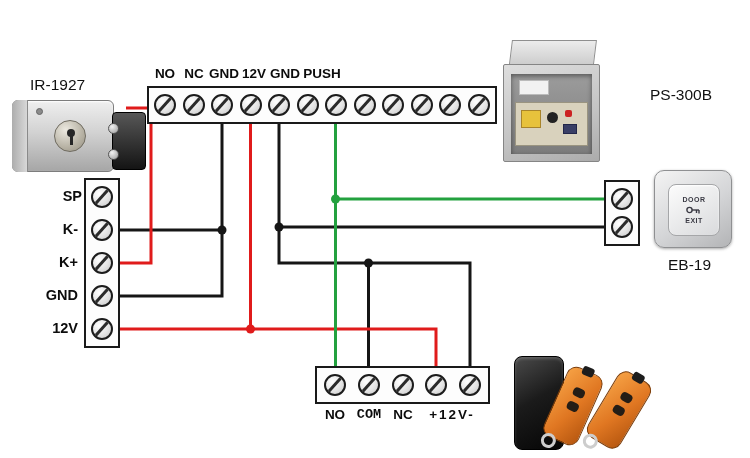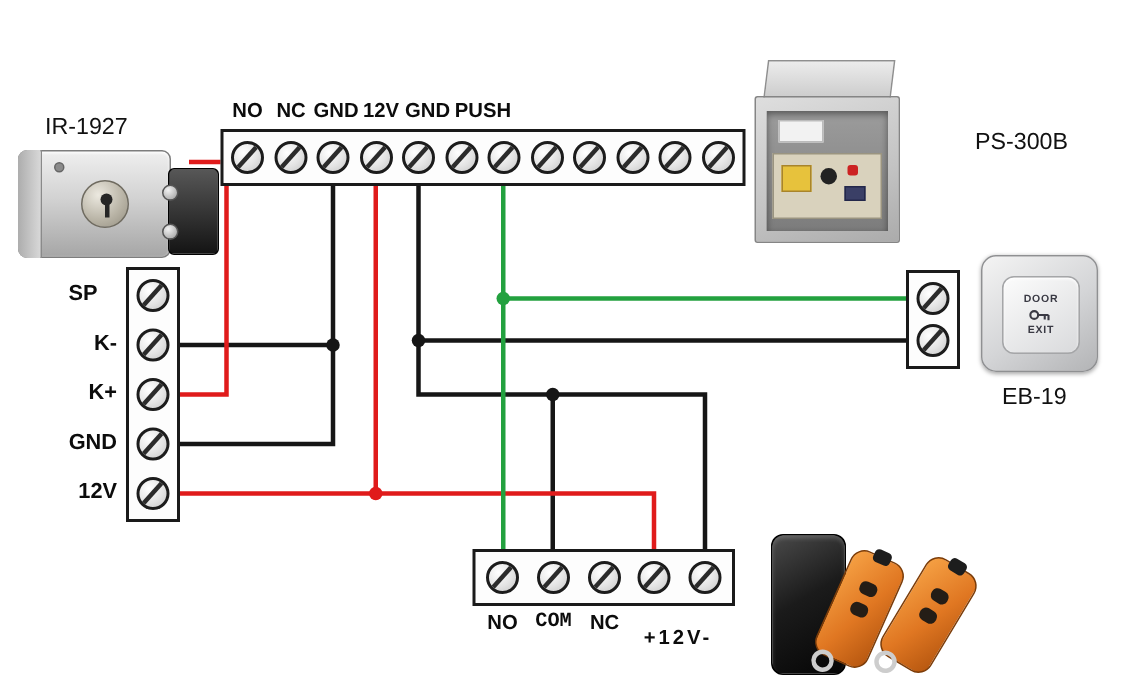--- a/index.html
+++ b/index.html
@@ -177,40 +177,40 @@
   <span class="tlabel" style="left:285px;top:66px;">GND</span>
   <span class="tlabel" style="left:322px;top:66px;">PUSH</span>
 
   <div class="strip v" style="left:84px;top:178px;width:36px;height:170px;padding:6px 0;">
     <div class="screw"></div>
     <div class="screw"></div>
     <div class="screw"></div>
     <div class="screw"></div>
     <div class="screw"></div>
   </div>
-  <span class="llabel" style="left:25px;top:188px;">SP</span>
+  <span class="llabel" style="left:42px;top:188px;">SP</span>
   <span class="llabel" style="left:38px;top:221px;">K-</span>
   <span class="llabel" style="left:38px;top:254px;">K+</span>
   <span class="llabel" style="left:38px;top:287px;">GND</span>
   <span class="llabel" style="left:38px;top:320px;">12V</span>
 
   <div class="strip v" style="left:604px;top:180px;width:36px;height:66px;padding:6px 0;">
     <div class="screw"></div>
     <div class="screw"></div>
   </div>
 
   <div class="strip h" style="left:315px;top:366px;width:175px;height:38px;padding:0 7px;">
     <div class="screw"></div>
     <div class="screw"></div>
     <div class="screw"></div>
     <div class="screw"></div>
     <div class="screw"></div>
   </div>
   <span class="tlabel" style="left:335px;top:407px;">NO</span>
   <span class="tlabel" style="left:369px;top:407px;font-family:Liberation Mono, monospace;">COM</span>
   <span class="tlabel" style="left:403px;top:407px;">NC</span>
-  <span class="tlabel" style="left:452px;top:417px;letter-spacing:2px;">+12V-</span>
+  <span class="tlabel" style="left:452px;top:407px;letter-spacing:2px;">+12V-</span>
 
   <span class="dlabel" style="left:30px;top:76px;">IR-1927</span>
   <span class="dlabel" style="left:610px;top:86px;margin-left:40px;">PS-300B</span>
   <span class="dlabel" style="left:668px;top:256px;">EB-19</span>
 
 </div>
 
 </body></html>

